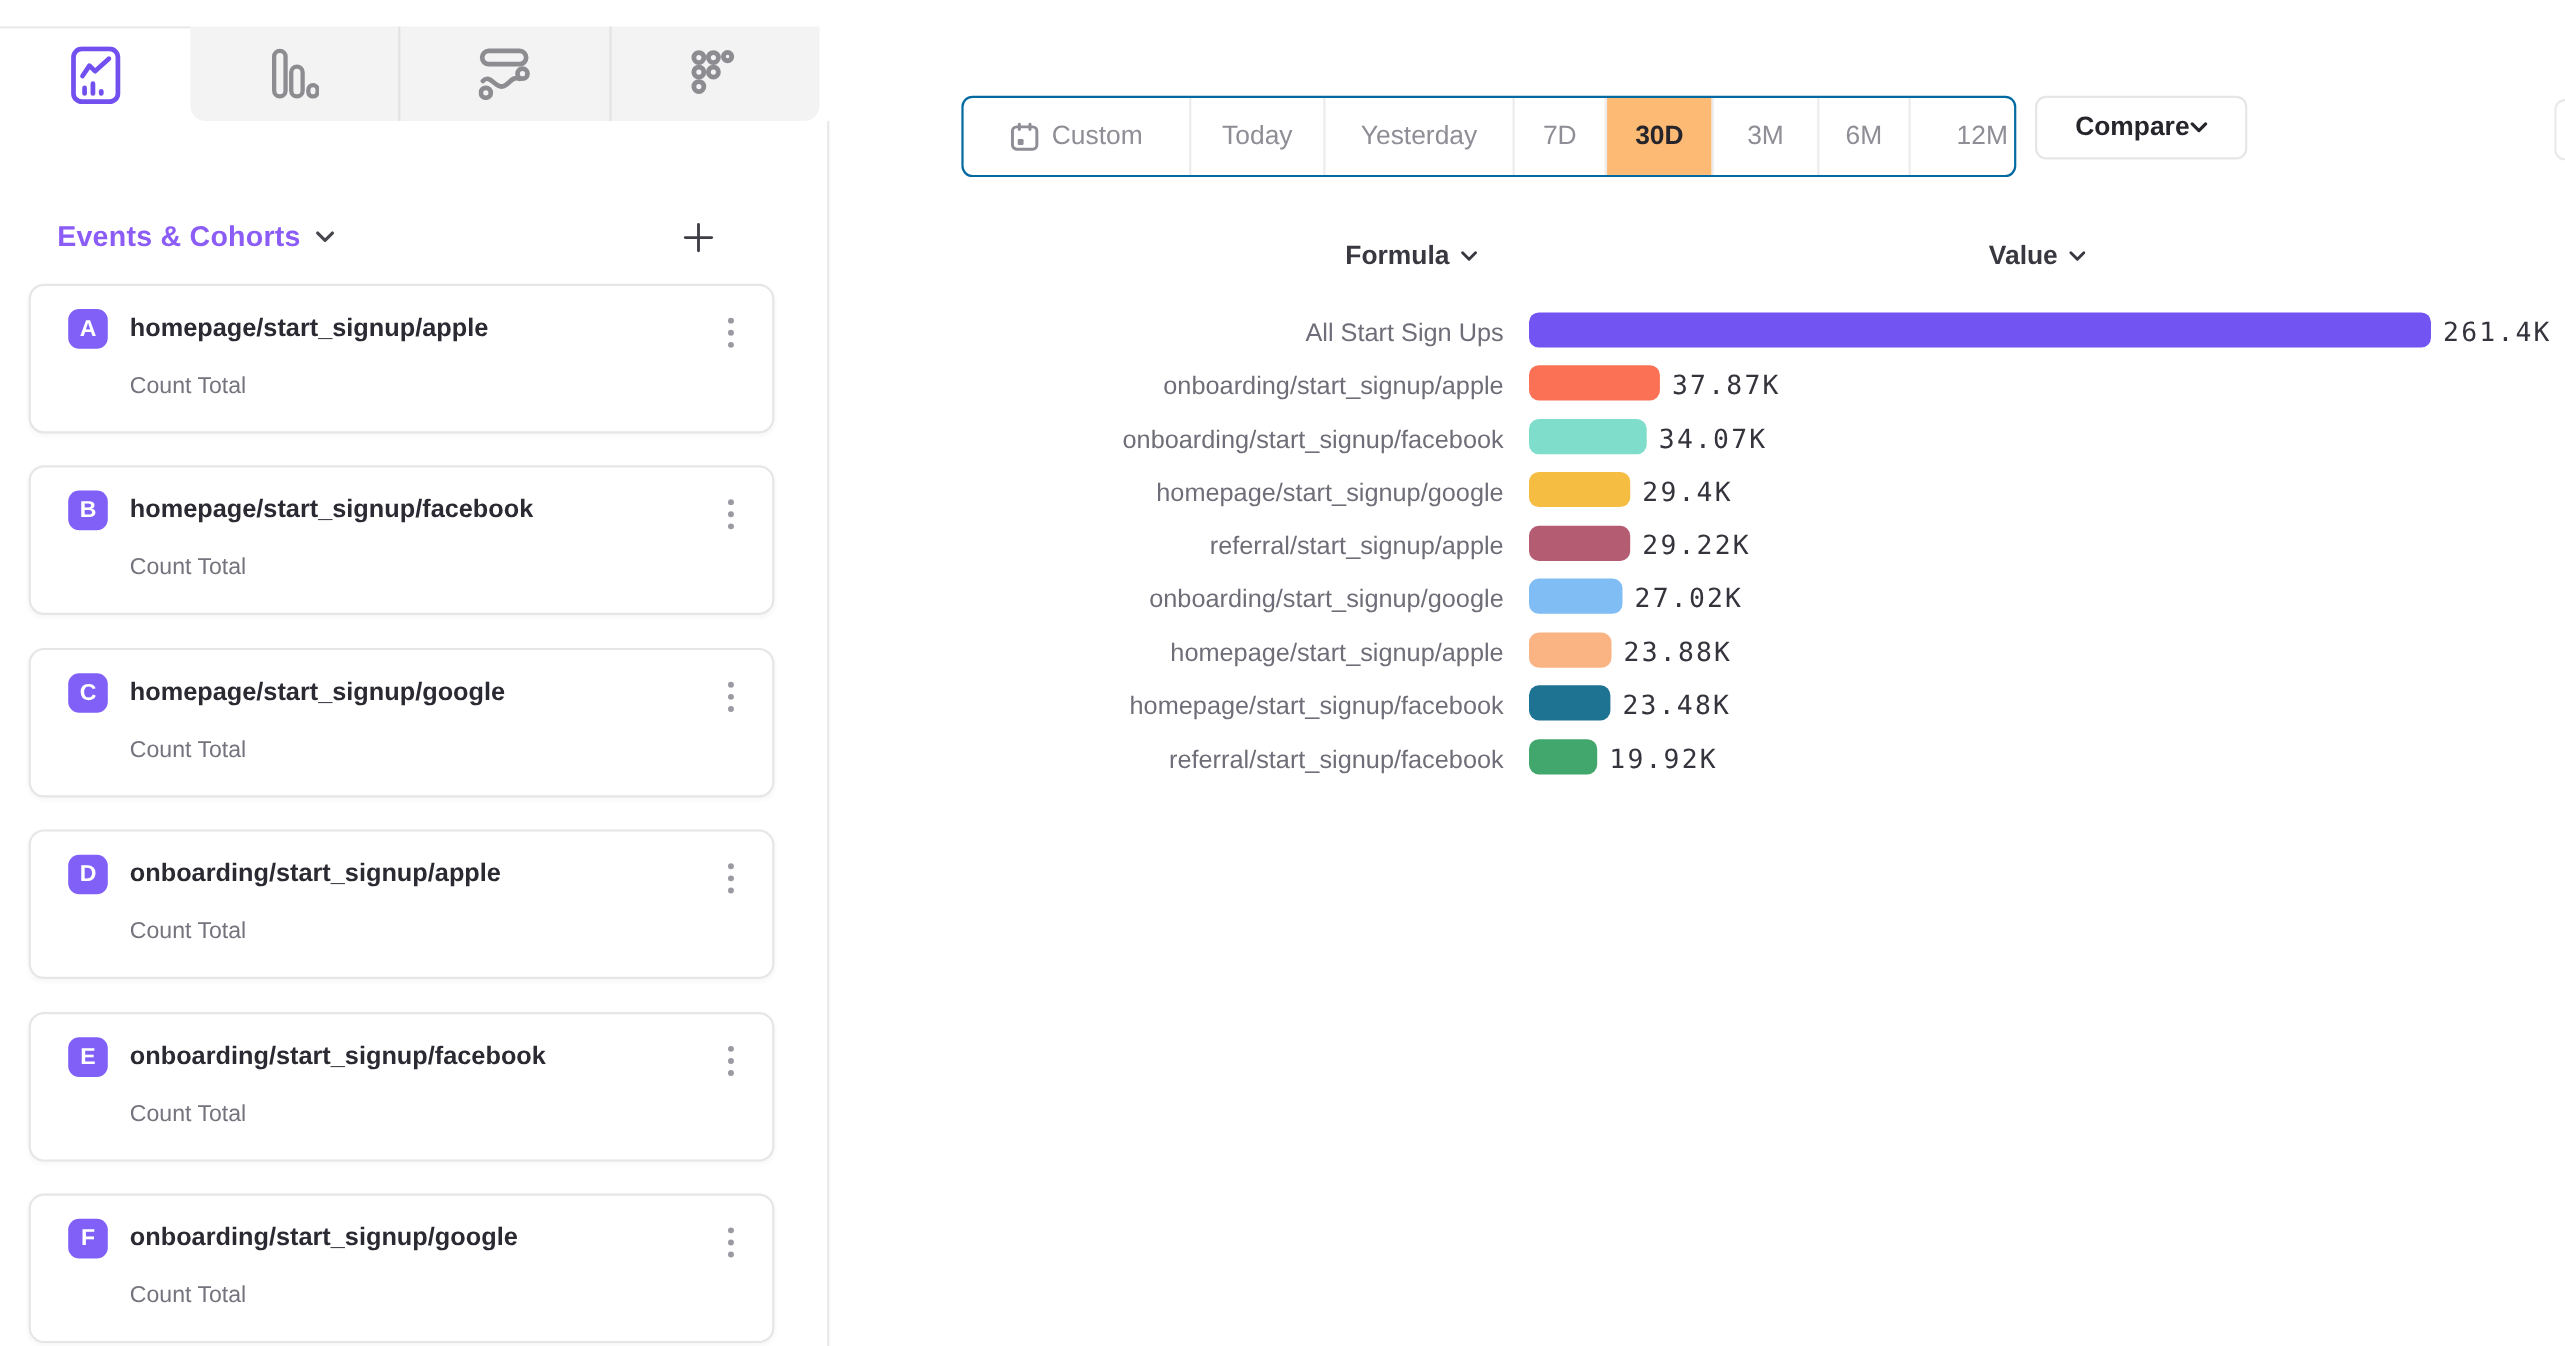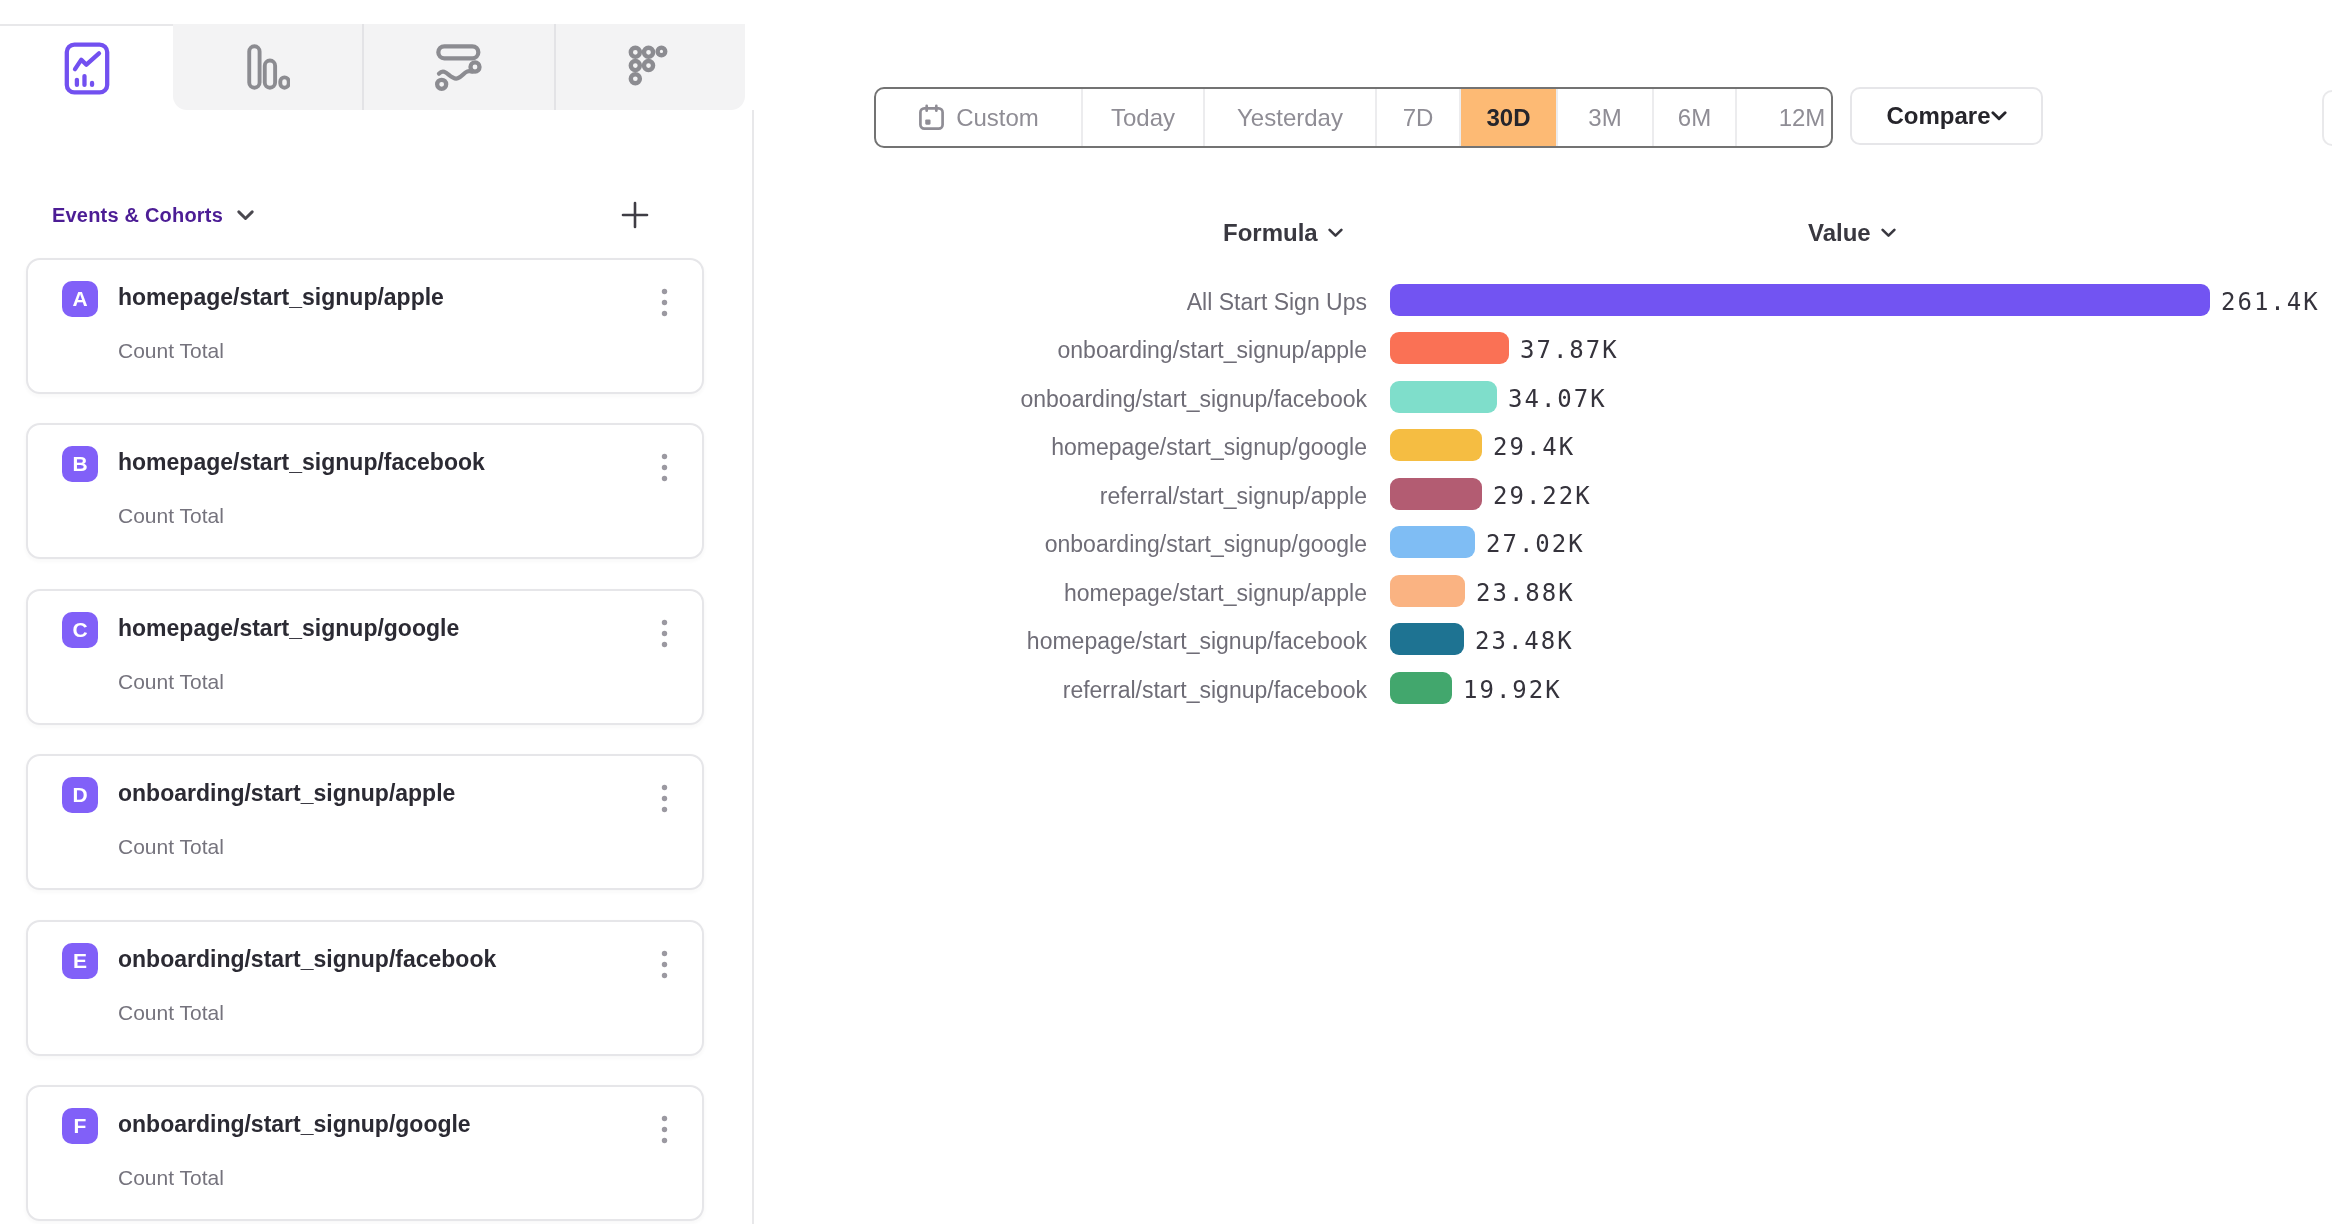--- a/index.html
+++ b/index.html
@@ -15,39 +15,39 @@
   }
   .tabs-gray{
     position:absolute;left:173px;top:24px;width:572px;height:86px;background:#f3f3f4;
     border-radius:0 0 14px 14px;display:flex;
   }
   .tab{flex:1;display:flex;align-items:center;justify-content:center;cursor:pointer;}
   .tab + .tab{border-left:2px solid #e3e3e6;}
   
   .sidebar-border{position:absolute;left:752px;top:110px;width:2px;height:1114px;background:#e8e8ea;}
   .sb-header{position:absolute;left:52px;top:200px;width:640px;display:flex;align-items:center;}
-  .sb-title{font-size:20px;font-weight:700;color:#4c1d95;letter-spacing:.2px;}
+  .sb-title{font-size:26px;font-weight:700;color:#8b5cf6;letter-spacing:.2px;}
   .sb-chev{margin-left:14px;display:flex;align-items:center;}
   .sb-plus{margin-left:auto;margin-right:42px;display:flex;align-items:center;cursor:pointer;}
   .card{
     position:absolute;left:26px;width:678px;height:136px;background:#fff;
     border:2px solid #e6e6e9;border-radius:14px;box-sizing:border-box;
     box-shadow:0 2px 4px rgba(40,40,60,.04);cursor:pointer;
   }
   .card-badge{
     position:absolute;left:34px;top:21px;width:36px;height:36px;border-radius:10px;
     display:flex;align-items:center;justify-content:center;color:#fff;font-size:21px;font-weight:700;
   }
   .card-title{position:absolute;left:90px;top:24px;font-size:23px;font-weight:700;color:#2b2a33;}
   .card-metric{position:absolute;left:90px;top:79px;font-size:21px;color:#75737d;}
   .card-kebab{position:absolute;right:30px;top:24px;padding:4px;cursor:pointer;}
   
   .seg-control{
-    position:absolute;left:874px;top:87px;height:61px;display:flex;background:#fff;
-    border:2px solid #737373;border-radius:10px;box-sizing:border-box;overflow:hidden;
+    position:absolute;left:874px;top:87px;height:74px;display:flex;background:#fff;
+    border:2px solid #0369a1;border-radius:10px;box-sizing:border-box;overflow:hidden;
   }
   .seg{
     display:flex;align-items:center;justify-content:center;gap:11px;font-size:24px;color:#8f8d95;
     box-sizing:border-box;cursor:pointer;white-space:nowrap;
   }
   .seg + .seg{border-left:2px solid #ececee;}
   .seg.active{background:#fdba74;color:#26252b;font-weight:700;}
   .compare-btn{
     position:absolute;left:1850px;top:87px;width:193px;height:58px;background:#fff;
     border:2px solid #e6e6e9;border-radius:10px;box-sizing:border-box;

